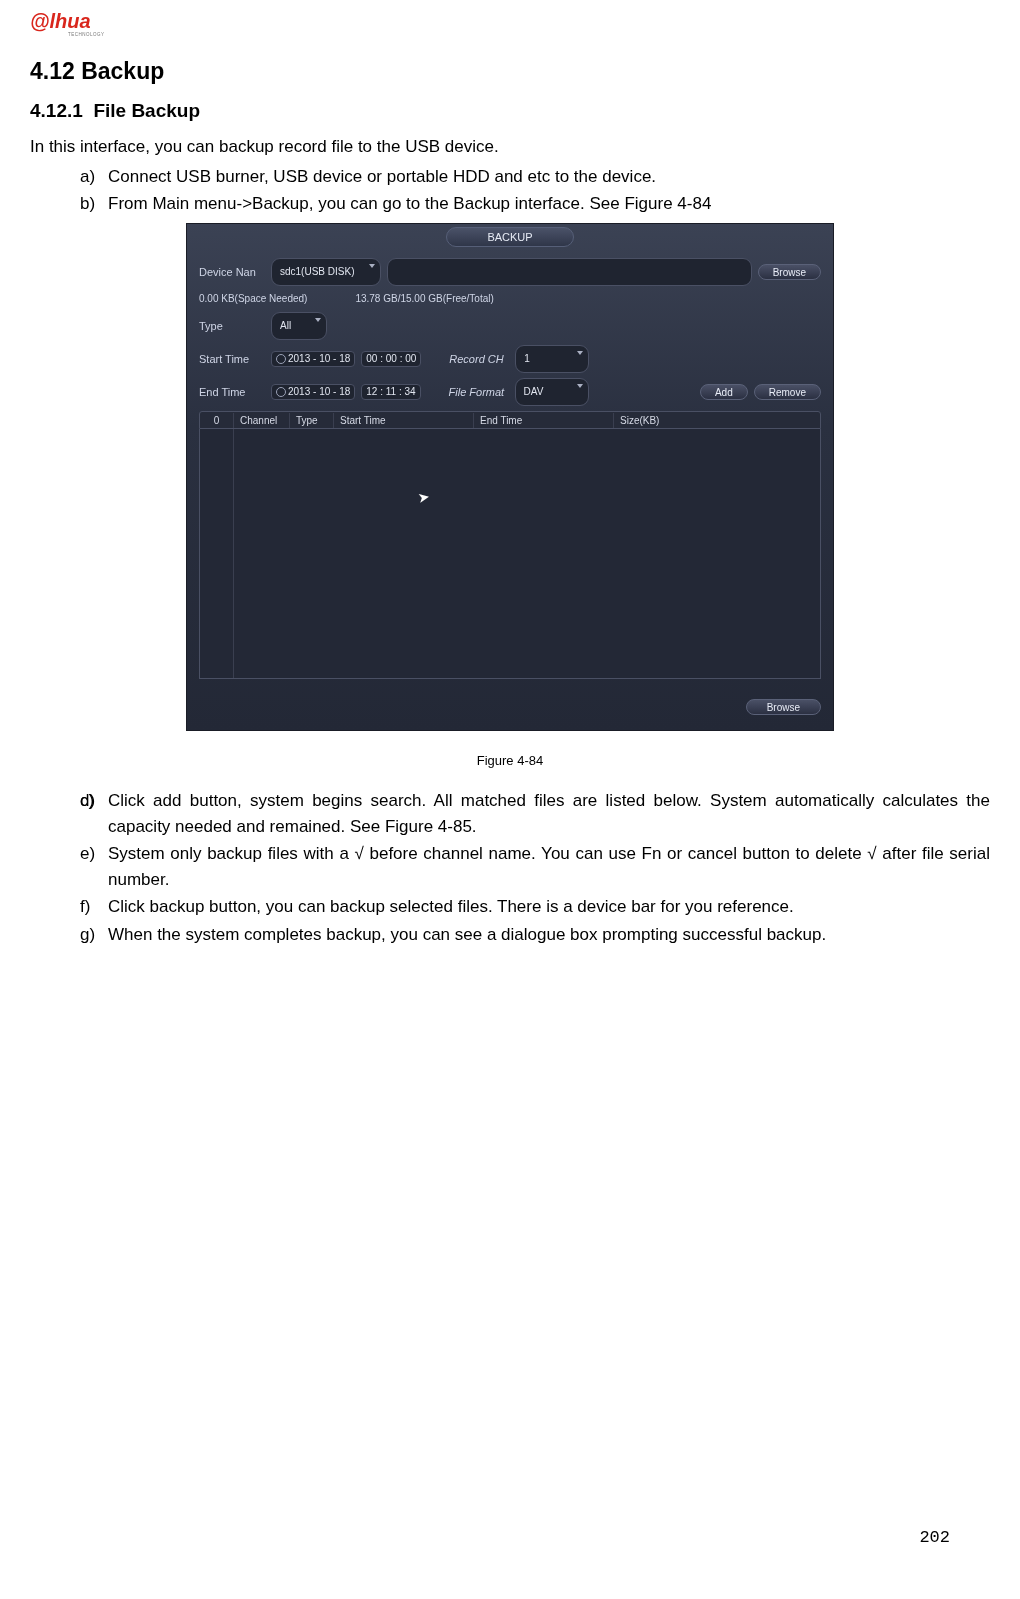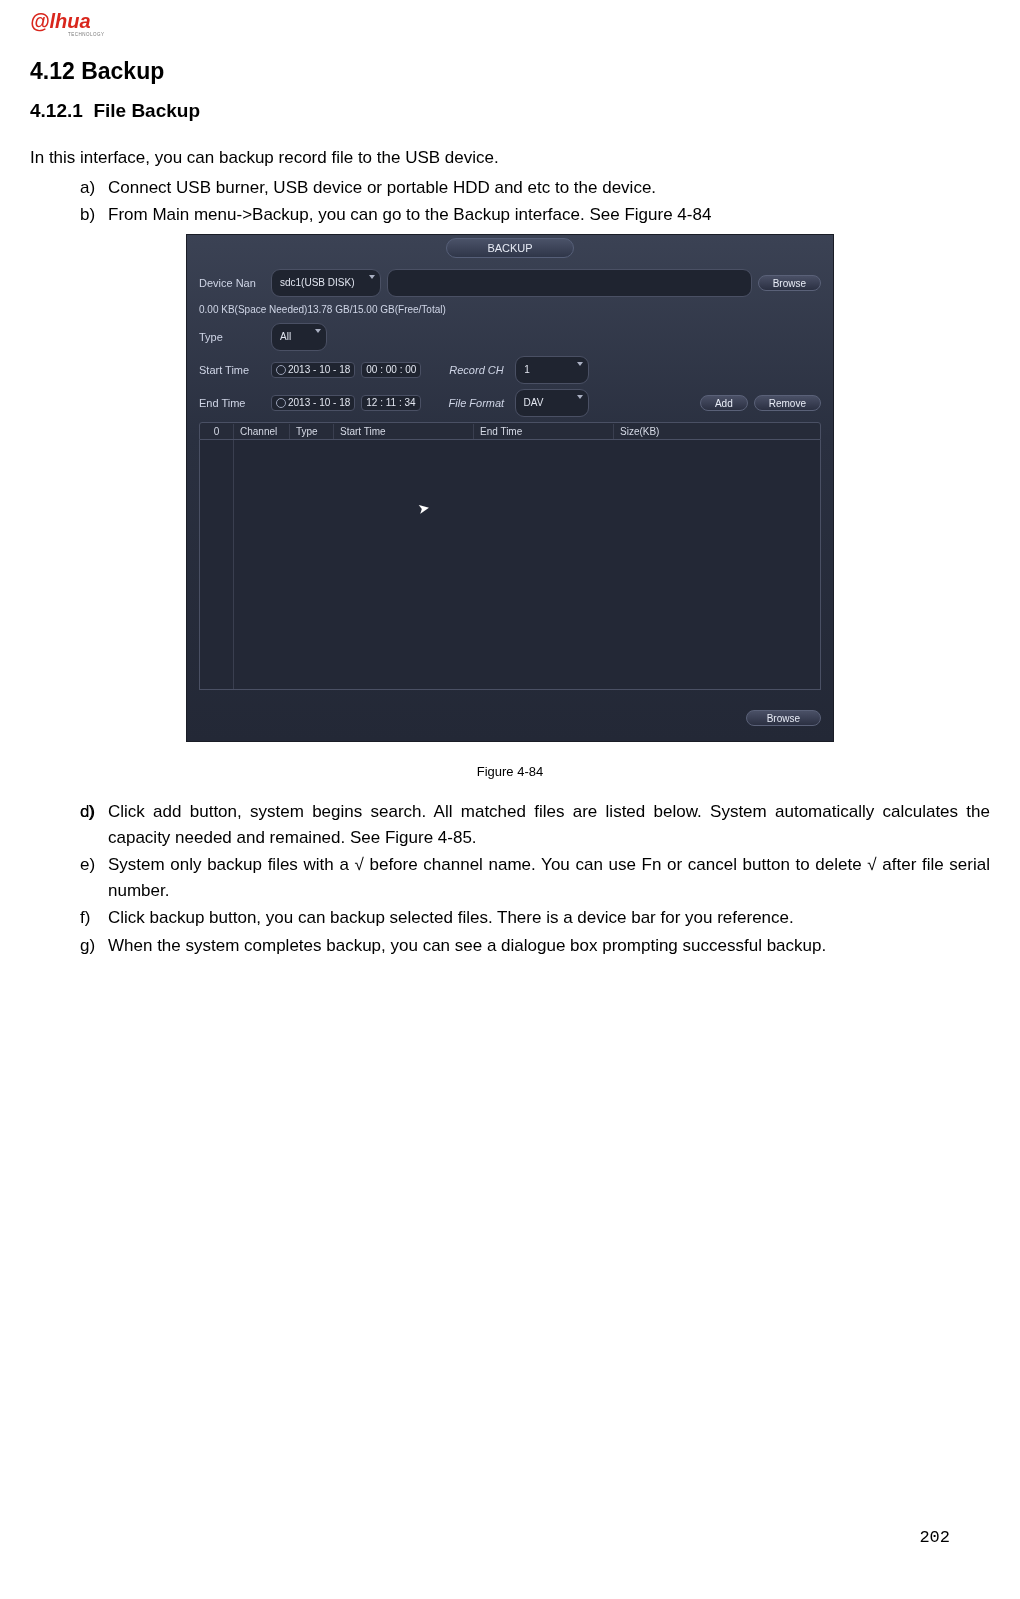--- a/index.html
+++ b/index.html
@@ -17,21 +17,21 @@
     }
     .logo svg { display: block; }
     h1.section {
       font-size: 23px;
       font-weight: bold;
       margin-bottom: 8px;
     }
     h2.subsection {
       font-size: 19px;
       font-weight: bold;
-      margin-bottom: 20px;
+      margin-bottom: 9px;
     }
     .intro {
       margin-bottom: 4px;
     }
     ol.alpha {
       list-style: none;
       padding-left: 50px;
       margin-bottom: 6px;
     }
     ol.alpha li {
@@ -117,20 +117,21 @@
       display: inline-flex;
       align-items: center;
       cursor: pointer;
     }
     .ss-spacer { flex: 1; }
     .ss-space-row {
       color: #cfd5e6;
       font-size: 10px;
       margin: 0 0 6px 0;
       display: flex;
+      gap: 48px;
     }
     .ss-date {
       background: #1f2430;
       border: 1px solid #4a5064;
       border-radius: 4px;
       padding: 0 4px;
       height: 16px;
       line-height: 14px;
       color: #e2e6f0;
       font-size: 10px;

